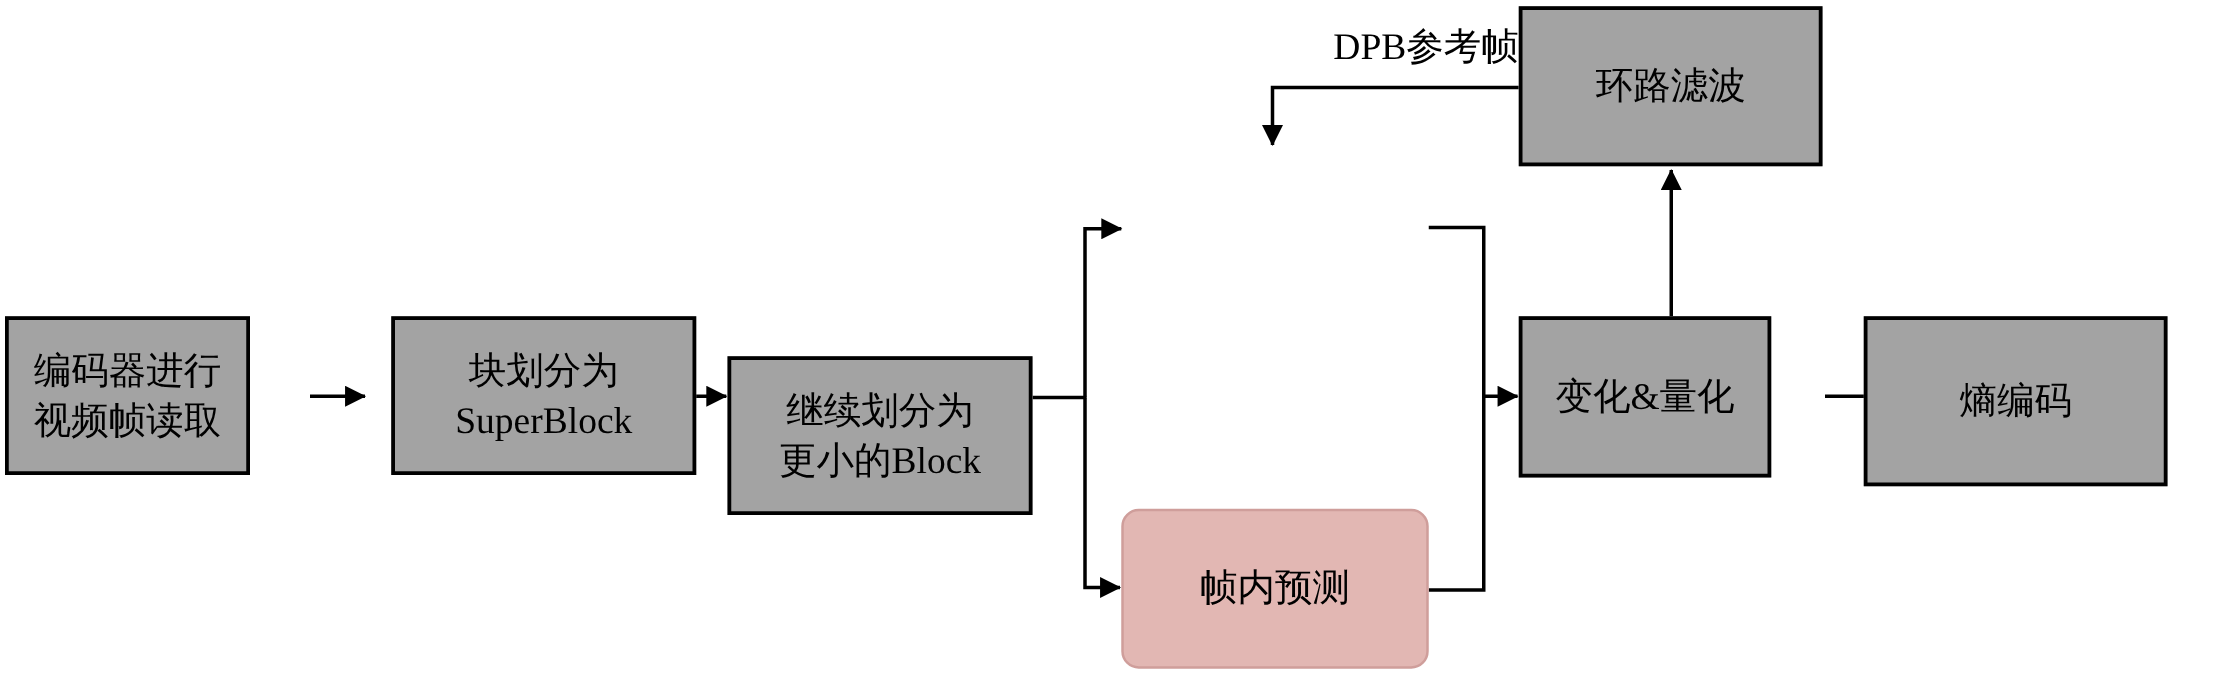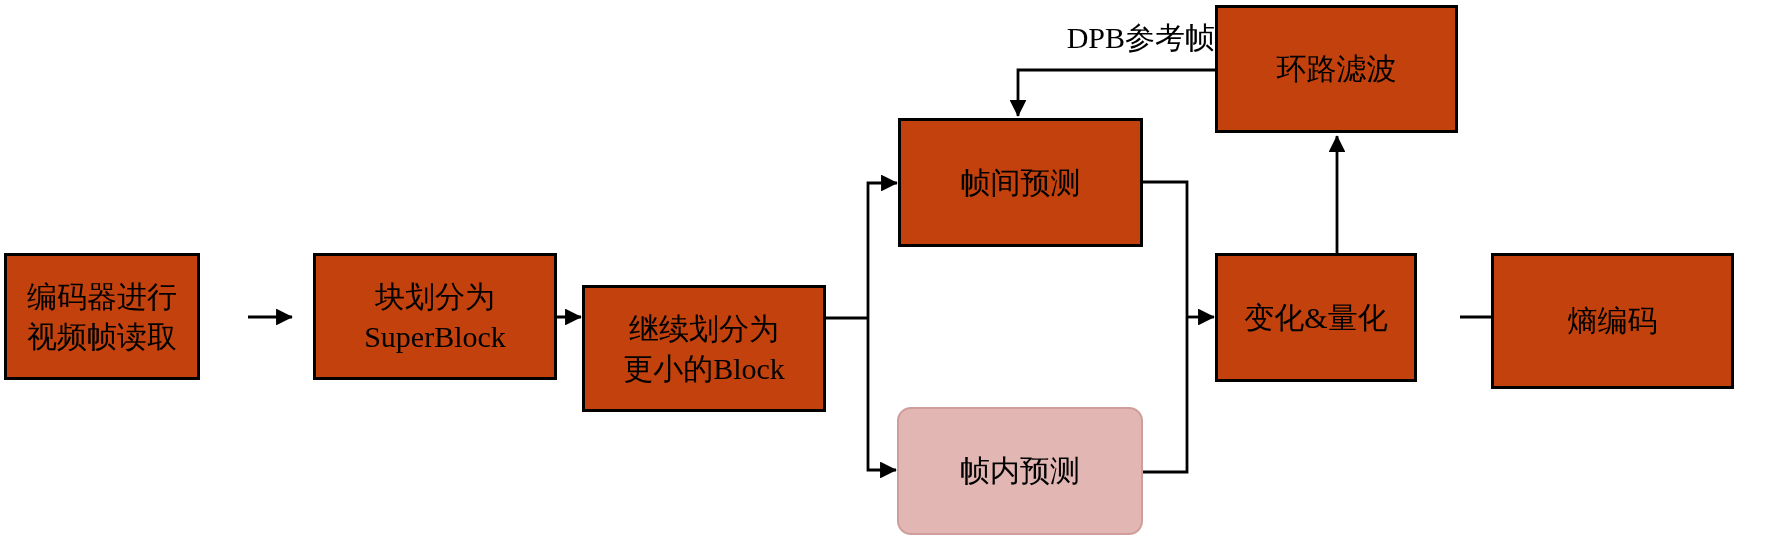--- a/index.html
+++ b/index.html
@@ -26,21 +26,21 @@
     pointer-events: none;
   }
   svg.wires path {
     fill: none;
     stroke: #000000;
     stroke-width: 2.8;
   }
   .node {
     position: absolute;
     box-sizing: border-box;
-    background: #c2410c;
+    background: #a3a3a3;
     border: 3px solid #000000;
     display: flex;
     flex-direction: column;
     align-items: center;
     justify-content: center;
     text-align: center;
     font-size: 30px;
     line-height: 40px;
     color: #000000;
   }
@@ -96,23 +96,20 @@
   <div class="node" style="left:293px; top:253px; width:244px; height:127px;margin-left:20px;">
     <span>块划分为</span>
     <span>SuperBlock</span>
   </div>
 
   <div class="node" style="left:582px; top:253px; width:244px; height:127px;margin-top:32px;">
     <span>继续划分为</span>
     <span>更小的Block</span>
   </div>
 
-  <div class="node" style="left:898px; top:118px; width:245px; height:129px;">
-    <span>帧间预测</span>
-  </div>
 
   <div class="node highlight" style="left: 897px; top: 407px; width: 246px; height: 128px; background-color: rgb(226, 183, 179); border-color: rgb(207, 158, 155);">
     <span>帧内预测</span>
   </div>
 
   <div class="node" style="left:1215px; top:5px; width:243px; height:128px;">
     <span>环路滤波</span>
   </div>
 
   <div class="node" style="left:1215px; top:253px; width:202px; height:129px;">

